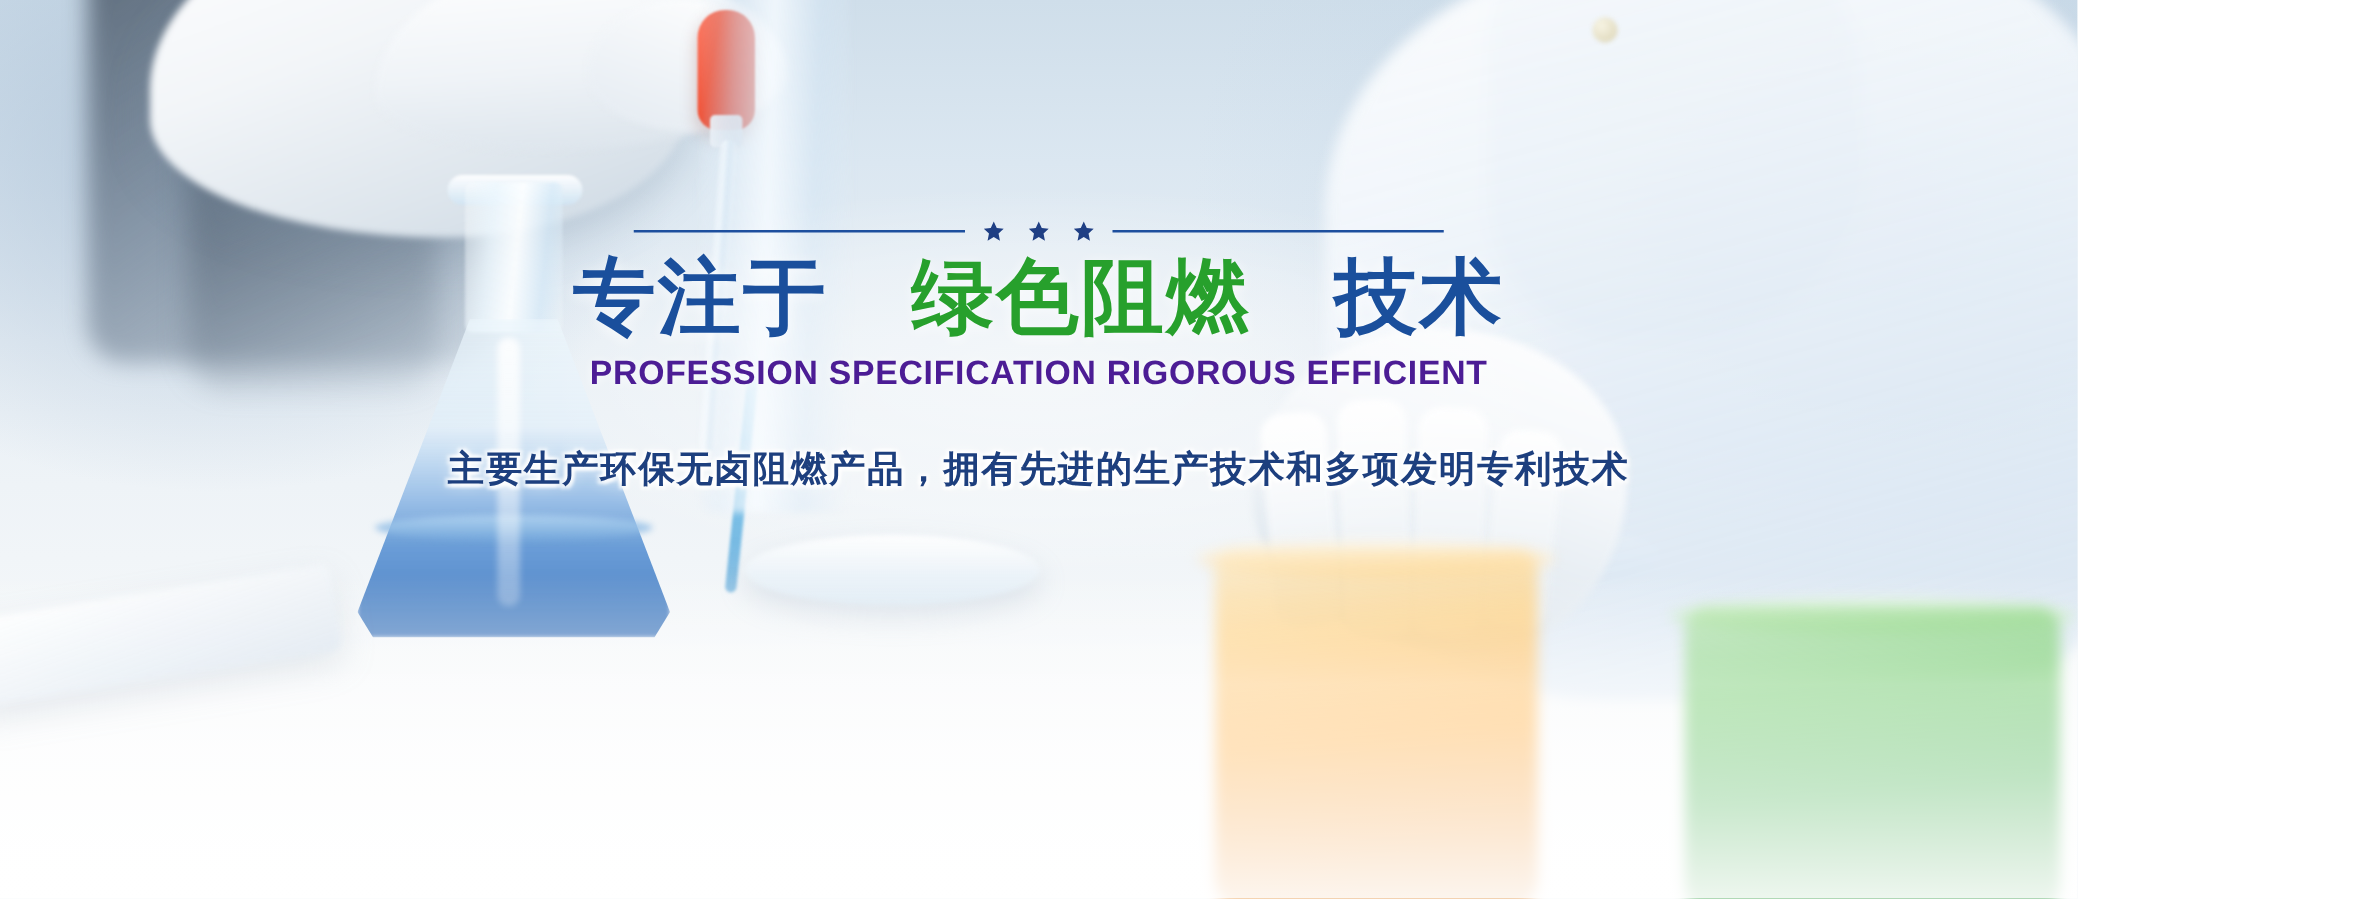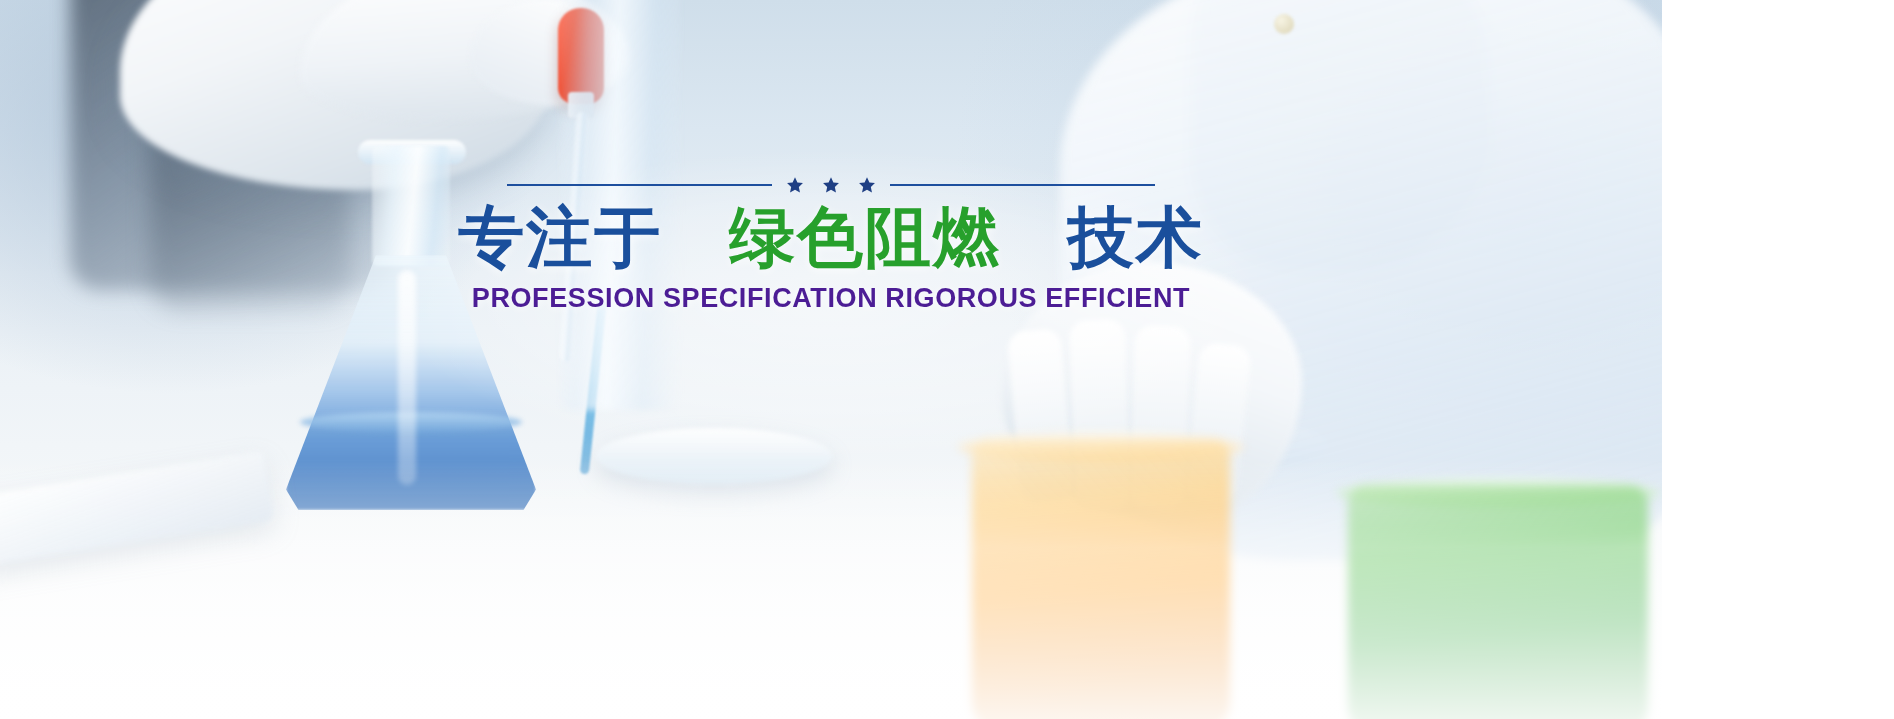--- a/index.html
+++ b/index.html
@@ -452,15 +452,16 @@
     <div class="headline">
       <span class="hl-blue">专注于</span>
       <span class="hl-gap"></span>
       <span class="hl-green">绿色阻燃</span>
       <span class="hl-gap"></span>
       <span class="hl-blue">技术</span>
     </div>
 
     <div class="tagline">PROFESSION SPECIFICATION RIGOROUS EFFICIENT</div>
 
+    <div class="description">主要生产环保无卤阻燃产品，拥有先进的生产技术和多项发明专利技术</div>
 
   </div>
 </div>
 
 </body></html>

